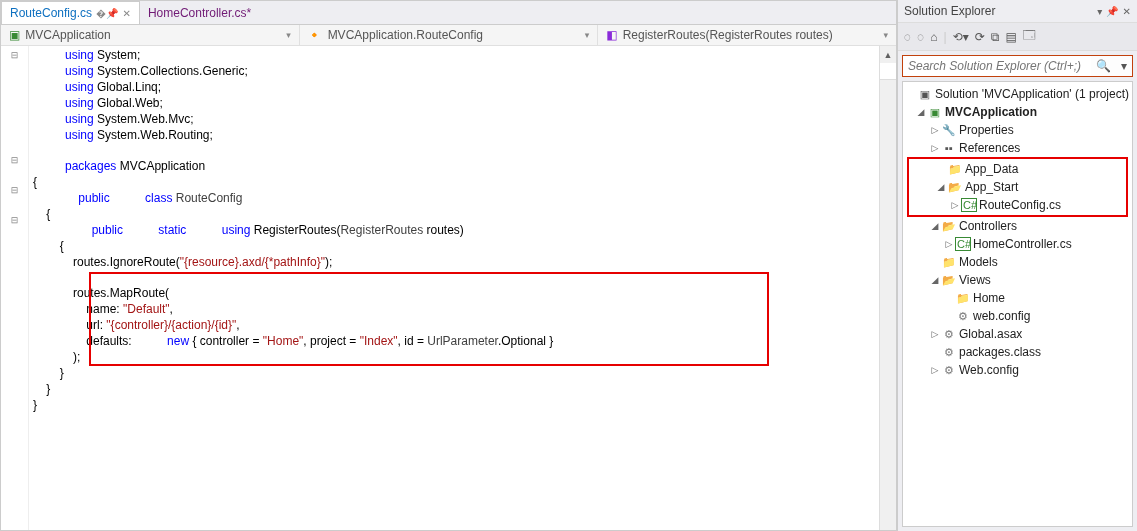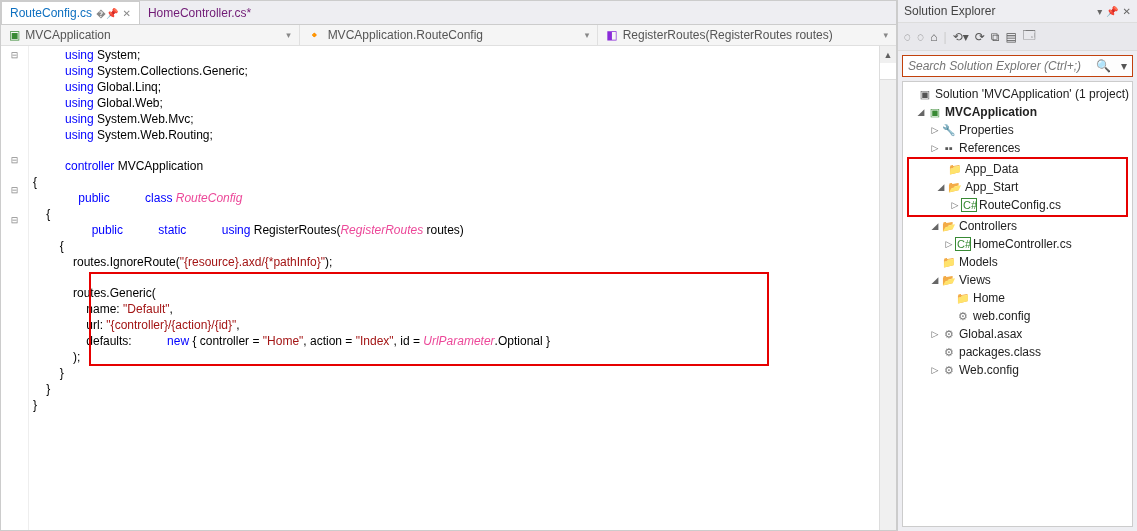--- a/index.html
+++ b/index.html
@@ -16,21 +16,21 @@
   .crumbs { display: flex; background: #f5f5f5; border-bottom: 1px solid #e0e0e0; }
   .crumb { flex: 1; display: flex; align-items: center; gap: 5px; padding: 3px 8px; color: #555; border-right: 1px solid #e0e0e0; }
   .crumb:last-child { border-right: none; }
   .crumb .dd { margin-left: auto; color: #888; font-size: 9px; }
 
   .code-wrap { flex: 1; display: flex; overflow: hidden; position: relative; }
   .gutter { width: 28px; background: #fff; border-right: 1px solid #eee; padding-top: 1px; }
   .fold { height: 15px; display: flex; align-items: center; justify-content: center; color: #888; font-size: 9px; }
   .code { flex: 1; font-family: Consolas, monospace; font-size: 13px; line-height: 15px; color: #000; padding: 1px 0 0 4px; white-space: pre; position: relative; }
   .code .kw { color: #0000ff; margin-left: 32px; }
-  .code .type { color: #ec4899; font-style: italic; }
+  .code .type { color: #404040; }
   .code .str { color: #a31515; }
   .redbox { position: absolute; border: 2px solid #e60000; pointer-events: none; }
 
   .vscroll { width: 17px; background: #f0f0f0; border-left: 1px solid #ddd; }
   .vscroll .up, .vscroll .down { height: 17px; display:flex; align-items:center; justify-content:center; color:#606060; font-size:9px; }
 
   
   .sol { width: 240px; background: #eeeef2; border-left: 1px solid #ccc; display: flex; flex-direction: column; }
   .sol-title { display: flex; align-items: center; padding: 4px 6px; color: #444; }
   .sol-title .spacer { flex: 1; }
@@ -105,32 +105,32 @@
       <div class="fold"></div>
       <div class="fold">⊟</div>
     </div>
     <div class="code"><span class="kw">using</span><span> System;</span>
 <span class="kw">using</span><span> System.Collections.Generic;</span>
 <span class="kw">using</span><span> Global.Linq;</span>
 <span class="kw">using</span><span> Global.Web;</span>
 <span class="kw">using</span><span> System.Web.Mvc;</span>
 <span class="kw">using</span><span> System.Web.Routing;</span>
 
-<span class="kw">controller</span><span> MVCApplication</span>
+<span class="kw">packages</span><span> MVCApplication</span>
 <span>{</span>
 <span class="kw">    public</span><span class="kw"> class</span><span class="type"> RouteConfig</span>
 <span>    {</span>
 <span class="kw">        public</span><span class="kw"> static</span><span class="kw"> using</span><span> RegisterRoutes(</span><span class="type">RegisterRoutes</span><span> routes)</span>
 <span>        {</span>
 <span>            routes.IgnoreRoute(</span><span class="str">"{resource}.axd/{*pathInfo}"</span><span>);</span>
 
-<span>            routes.Generic(</span>
+<span>            routes.MapRoute(</span>
 <span>                name: </span><span class="str">"Default"</span><span>,</span>
 <span>                url: </span><span class="str">"{controller}/{action}/{id}"</span><span>,</span>
-<span>                defaults: </span><span class="kw">new</span><span> { controller = </span><span class="str">"Home"</span><span>, action = </span><span class="str">"Index"</span><span>, id = </span><span class="type">UrlParameter</span><span>.Optional }</span>
+<span>                defaults: </span><span class="kw">new</span><span> { controller = </span><span class="str">"Home"</span><span>, project = </span><span class="str">"Index"</span><span>, id = </span><span class="type">UrlParameter</span><span>.Optional }</span>
 <span>            );</span>
 <span>        }</span>
 <span>    }</span>
 <span>}</span>
       <div class="redbox" style="left:60px; top:226px; width:680px; height:94px;"></div>
     </div>
     <div class="vscroll">
       <div class="up">▲</div>
       <div style="height:17px;background:#fff;border-bottom:1px solid #ddd"></div>
     </div>

